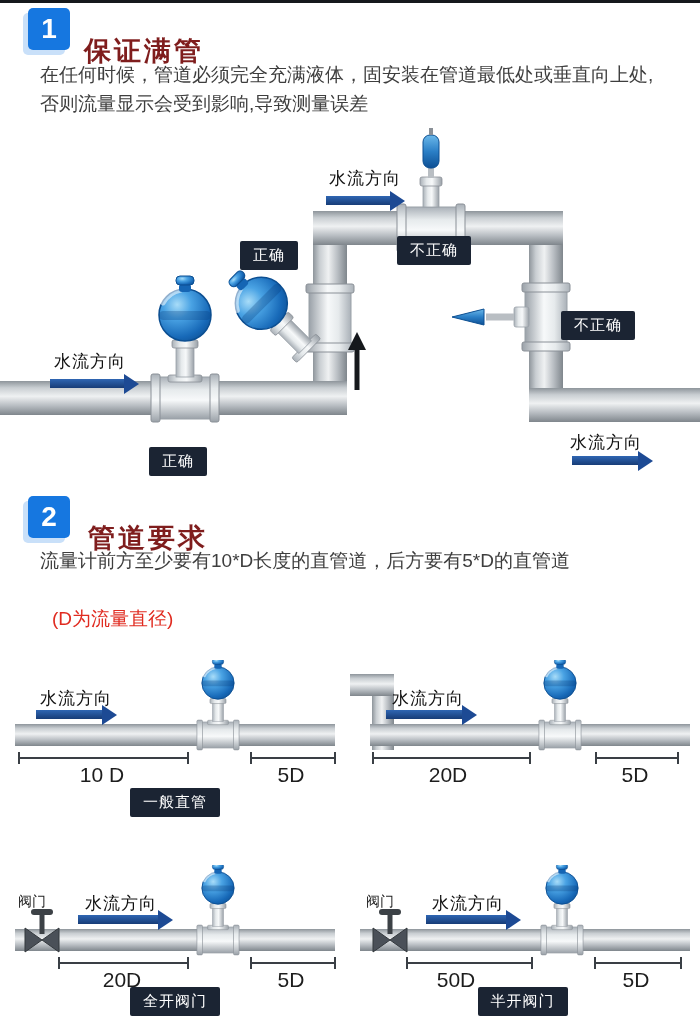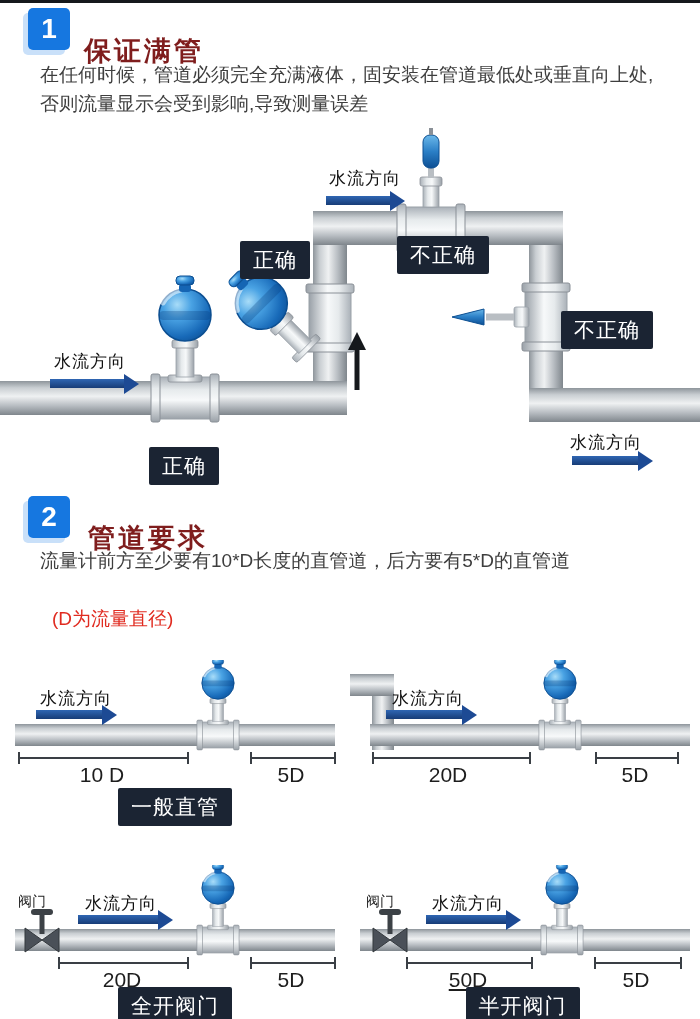--- a/index.html
+++ b/index.html
@@ -7,21 +7,21 @@
           font-family:"Liberation Sans","DejaVu Sans",sans-serif; }
   .topline { position:absolute; left:0; top:0; width:700px; height:3px; background:#15181c; }
 
   .num-badge { position:absolute; width:42px; height:42px; background:#1677e0; color:#fff;
                font-size:28px; font-weight:bold; display:flex; align-items:center; justify-content:center;
                border-radius:5px; box-shadow:-5px 5px 0 #c9e0f9; }
   .sec-title { position:absolute; font-size:27px; font-weight:bold; color:#7f1d1d; letter-spacing:3px;margin-top:20px; }
   .para { position:absolute; font-size:19px; color:#3e3e3e; line-height:1.55; }
   .note { position:absolute; font-size:19px; color:#e02b20; }
 
-  .badge { position:absolute; background:#1b2433; color:#fff; font-size:21px; padding:5px 13px;
+  .badge { position:absolute; background:#1b2433; color:#fff; font-size:15px; padding:5px 13px;
            border-radius:2px; white-space:nowrap; letter-spacing:1px; }
   .badge.center { left:50%; transform:translateX(-50%); }
 
   .flow-label { position:absolute; font-size:17px; color:#101010; white-space:nowrap; letter-spacing:1px; }
   .flow-arrow { position:absolute; height:9px; background:linear-gradient(180deg,#2f66b3,#173c77); }
   .flow-arrow::after { content:""; position:absolute; left:100%; top:50%; transform:translateY(-50%);
                        width:0; height:0; border-left:15px solid #1d4a94;
                        border-top:10px solid transparent; border-bottom:10px solid transparent; }
 
   .pipe-h { position:absolute; height:22px;
@@ -227,18 +227,18 @@
     </svg>
     <div class="valve-label" style="left:16px;top:28px;">阀门</div>
     <svg class="abs-svg" style="left:152px;top:0;" width="120" height="100" viewBox="0 0 120 100">
       <use href="#tube" transform="translate(60,75) scale(0.62)"></use>
       <use href="#meter" transform="translate(60,64) scale(0.62)"></use>
     </svg>
     <div class="flow-label" style="left:82px;top:27px;">水流方向</div>
     <div class="flow-arrow" style="left:76px;top:50px;width:80px;"></div>
     <div class="dim" style="left:56px;top:92px;width:123px;"></div>
     <div class="dim" style="left:244px;top:92px;width:84px;"></div>
-    <div class="dim-label" style="left:118px;top:103px;text-decoration:underline;">50D</div>
+    <div class="dim-label" style="left:106px;top:103px;">50D</div>
     <div class="dim-label" style="left:286px;top:103px;">5D</div>
     <div class="badge center" style="top:122px;">半开阀门</div>
   </div>
 
 </div>
 
 </body></html>

